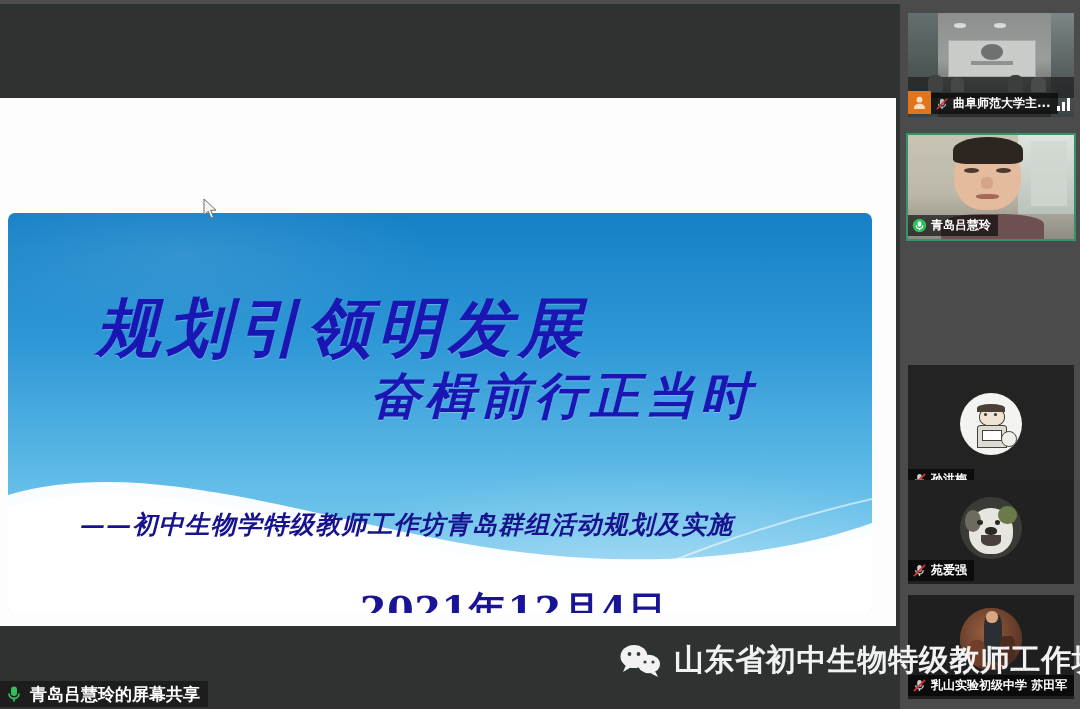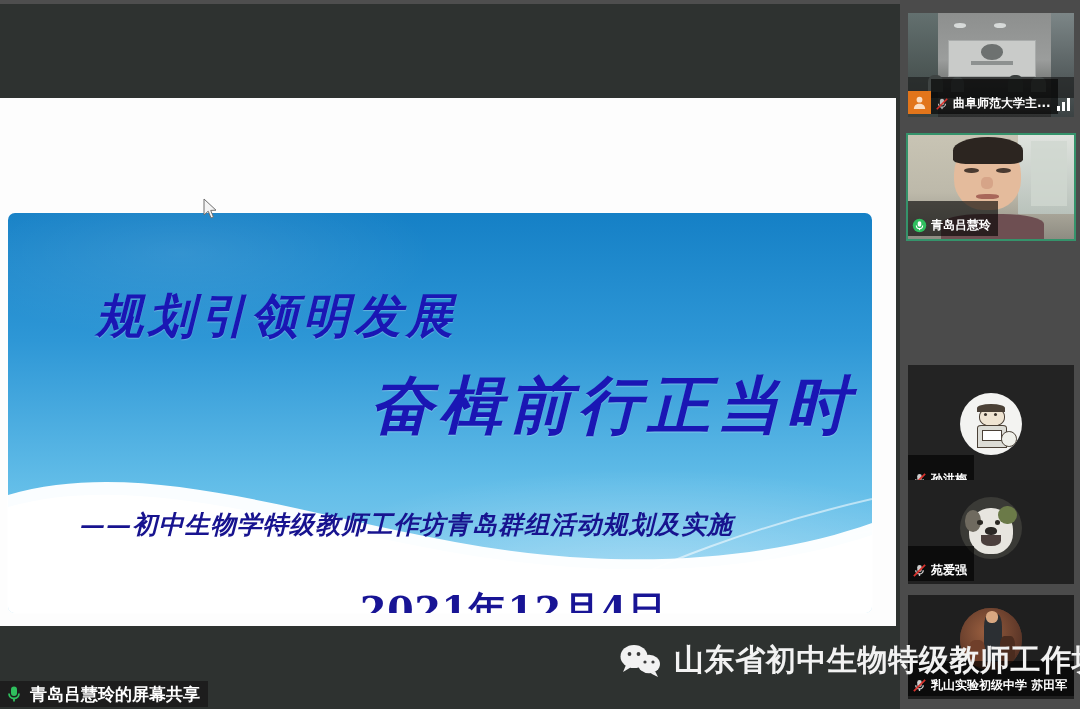--- a/index.html
+++ b/index.html
@@ -37,22 +37,22 @@
   .ttl{
     position:absolute;
     color:#1a16b4;
     font-family:"DejaVu Serif","Liberation Serif",serif;
     font-weight:700;
     font-style:italic;
     letter-spacing:.10em;
     white-space:nowrap;
     text-shadow:0 1px 1px rgba(255,255,255,.28);
   }
-  .ttl-1{left:88px;top:72px;font-size:47px;}
-  .ttl-2{left:362px;top:150px;font-size:63px;}
+  .ttl-1{left:88px;top:72px;font-size:64px;}
+  .ttl-2{left:362px;top:150px;font-size:50px;}
   .subttl{
     position:absolute;left:72px;top:295px;
     color:#17138f;
     font-family:"DejaVu Serif","Liberation Serif",serif;
     font-weight:700;font-style:italic;
     font-size:25px;letter-spacing:.045em;white-space:nowrap;
   }
   .datetxt{
     position:absolute;left:352px;top:372px;
     color:#181495;
@@ -96,21 +96,21 @@
     font-family:"DejaVu Sans","Liberation Sans",sans-serif;}
 
   
   .filmstrip{position:absolute;left:900px;top:0;width:180px;height:709px;background:#4b4b4b;}
   .tile{position:absolute;left:8px;width:166px;background:#272727;overflow:hidden;}
   .tile.active{box-shadow:0 0 0 2px #35936b;}
   .tile-video{position:absolute;inset:0;overflow:hidden;}
   .tile-name{
     position:absolute;left:0;bottom:3px;
     display:flex;align-items:center;gap:4px;
-    background:rgba(0,0,0,.62);padding:16px 7px 2px 4px;
+    background:rgba(0,0,0,.62);padding:2px 7px 2px 4px;
     max-width:158px;
   }
   .tile-name .nm{
     color:#ffffff;font-size:12px;font-weight:700;white-space:nowrap;overflow:hidden;
     font-family:"DejaVu Sans","Liberation Sans",sans-serif;
   }
   .avatar-badge{
     position:absolute;left:0;bottom:3px;width:23px;height:23px;background:#e2751b;
     display:flex;align-items:center;justify-content:center;
   }

